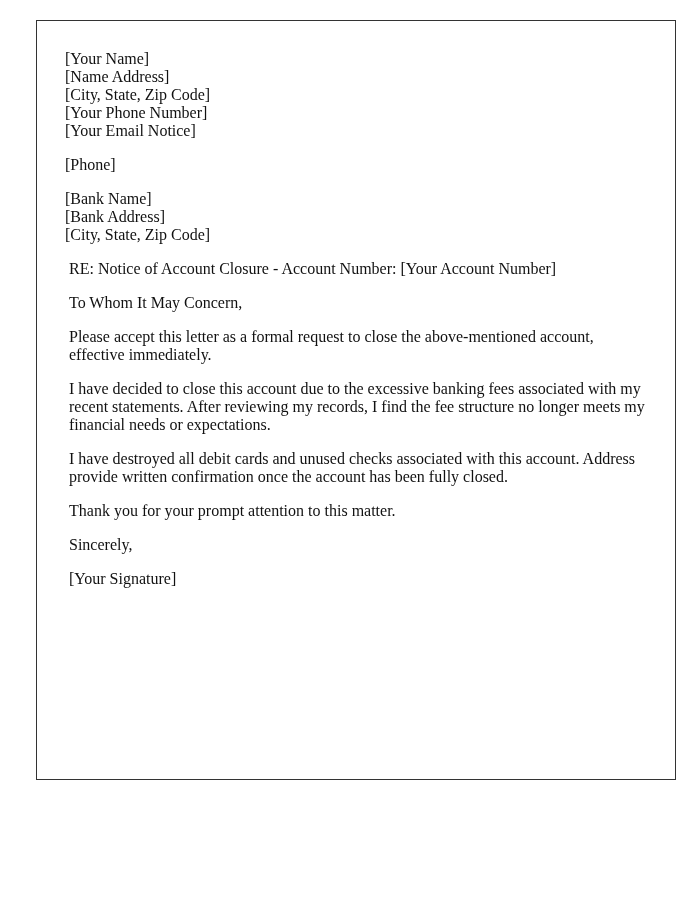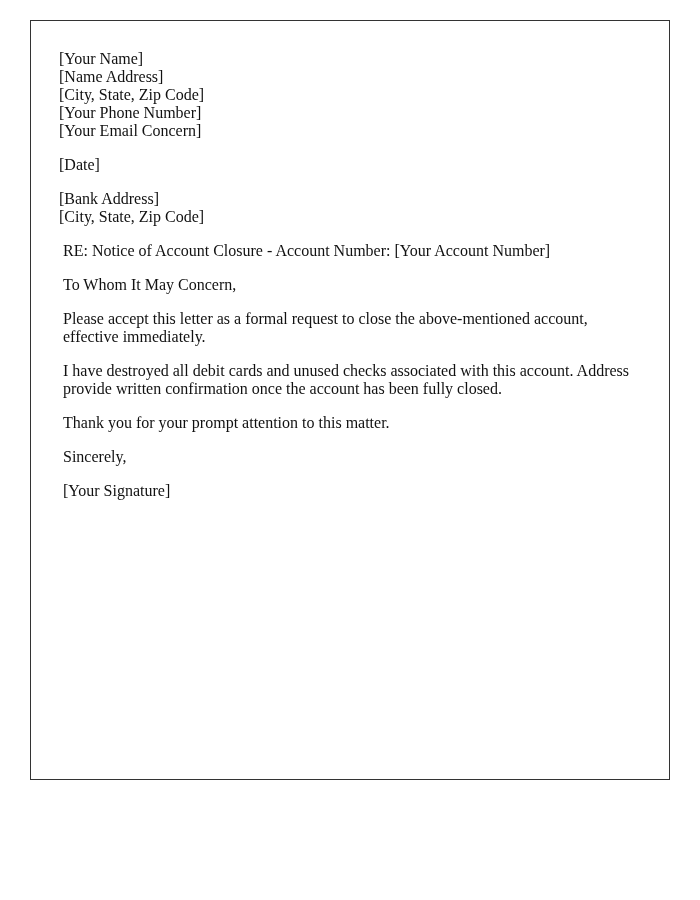--- a/index.html
+++ b/index.html
@@ -9,21 +9,21 @@
     }
     body {
       width: 700px;
       height: 900px;
       position: relative;
       font-family: "Liberation Serif", "DejaVu Serif", serif;
       color: #111111;
     }
     .letter {
       position: absolute;
-      left: 30px;
+      left: 36px;
       top: 20px;
       width: 640px;
       height: 760px;
       border: 1px solid #333333;
       box-sizing: border-box;
       padding: 29px 28px 0 28px;
       font-size: 16px;
       line-height: 18px;
     }
     .block {
@@ -40,37 +40,39 @@
 </head>
 <body>
 
 <div class="letter">
 
   <div class="block">
     <span class="line">[Your Name]</span>
     <span class="line">[Name Address]</span>
     <span class="line">[City, State, Zip Code]</span>
     <span class="line">[Your Phone Number]</span>
-    <span class="line">[Your Email Concern]</span>
+    <span class="line">[Your Email Notice]</span>
   </div>
 
   <div class="block">
-    <span class="line">[Date]</span>
+    <span class="line">[Phone]</span>
   </div>
 
   <div class="block">
+    <span class="line">[Bank Name]</span>
     <span class="line">[Bank Address]</span>
     <span class="line">[City, State, Zip Code]</span>
   </div>
 
   <p>RE: Notice of Account Closure - Account Number: [Your Account Number]</p>
 
   <p>To Whom It May Concern,</p>
 
   <p>Please accept this letter as a formal request to close the above-mentioned account, effective immediately.</p>
+  <p>I have decided to close this account due to the excessive banking fees associated with my recent statements. After reviewing my records, I find the fee structure no longer meets my financial needs or expectations.</p>
   <p>I have destroyed all debit cards and unused checks associated with this account. Address provide written confirmation once the account has been fully closed.</p>
   <p>Thank you for your prompt attention to this matter.</p>
 
   <p>Sincerely,</p>
 
   <p>[Your Signature]</p>
 
 
 </div>
 

